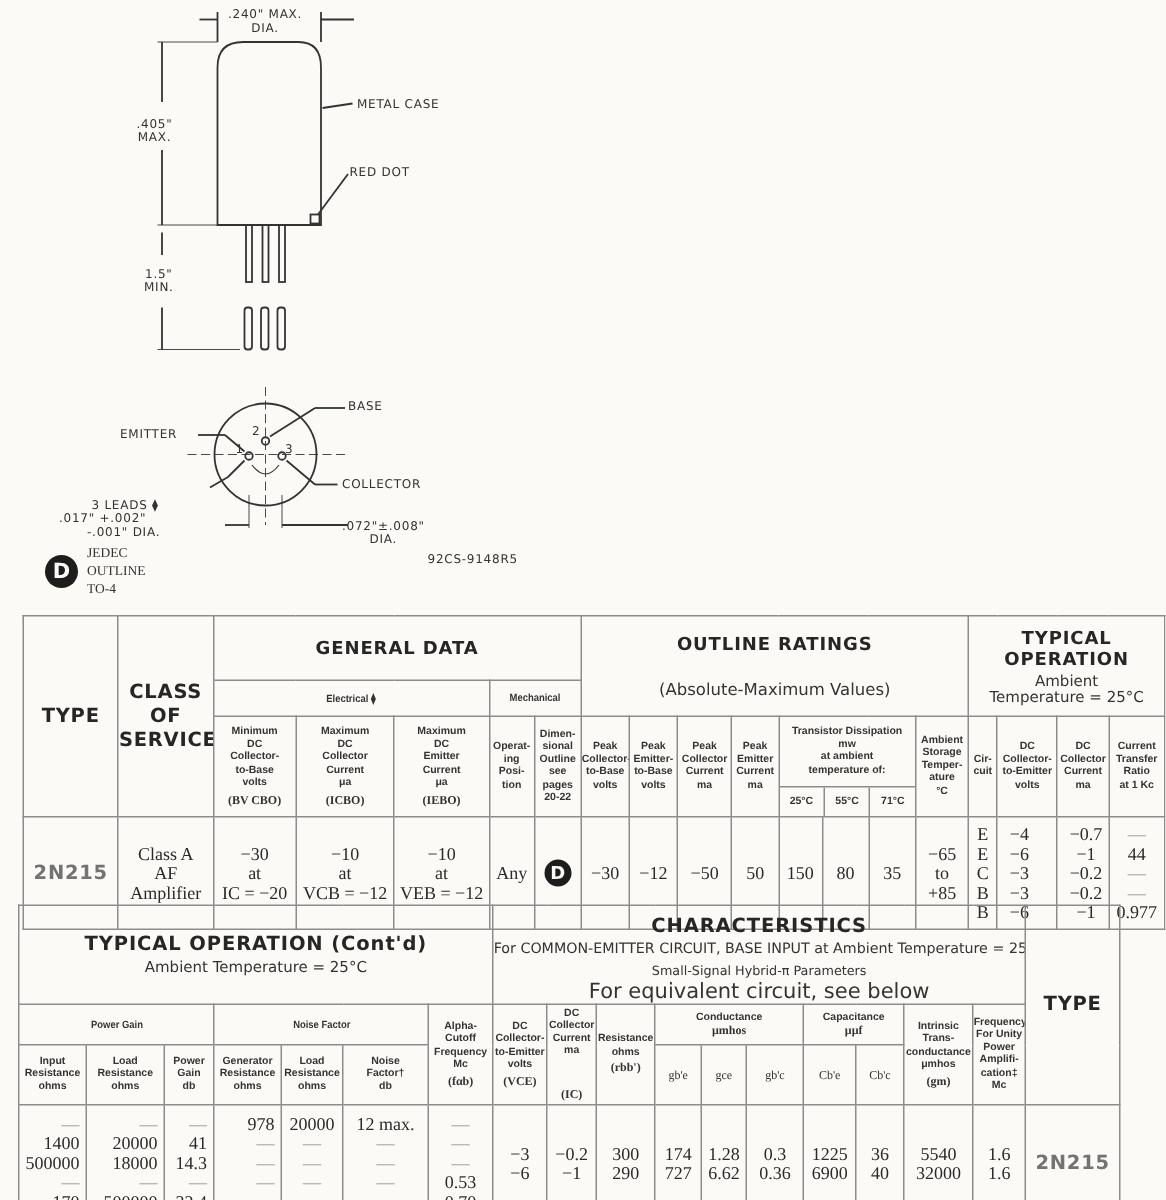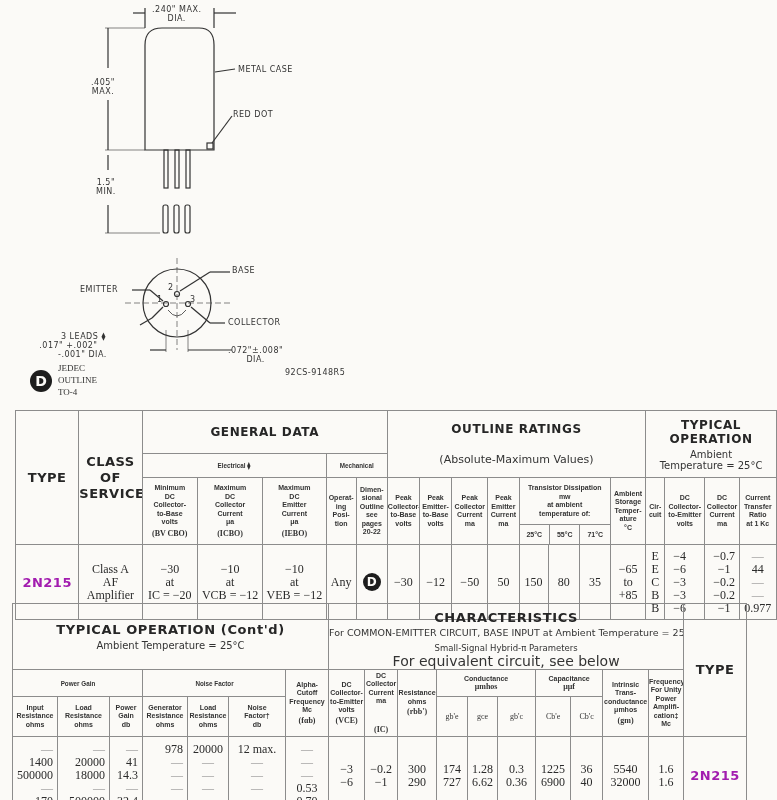--- a/index.html
+++ b/index.html
@@ -21,21 +21,21 @@
 
   table { border-collapse:collapse; position:absolute; table-layout:fixed; }
   td { border:1px solid #8c8c8c; padding:0; text-align:center; vertical-align:middle; overflow:hidden; }
   .t-big { font-family:"DejaVu Sans", sans-serif; font-weight:bold; font-size:13px; letter-spacing:0.5px; color:#262626; line-height:16px; }
   .t-sec { font-family:"DejaVu Sans", sans-serif; font-weight:bold; font-size:12px; letter-spacing:0.6px; color:#262626; }
   .t-sub { font-family:"DejaVu Sans", sans-serif; font-size:10px; color:#333; }
   .t-grp { font-family:"Liberation Sans", sans-serif; font-weight:bold; font-size:7px; color:#333; transform:scaleX(0.9); }
   .t-hdr { font-family:"Liberation Sans", sans-serif; font-weight:bold; font-size:7px; line-height:8.5px; color:#333; }
   .t-sym { font-family:"Liberation Serif", serif; font-size:8px; color:#333; }
   .t-val { font-family:"Liberation Serif", serif; font-size:12px; line-height:13px; color:#2a2a2a; }
-  .t-type { font-family:"DejaVu Sans", sans-serif; font-weight:bold; font-size:13px; letter-spacing:0.5px; color:#a21caf; }
+  .t-type { font-family:"DejaVu Sans", sans-serif; font-weight:bold; font-size:13px; letter-spacing:0.5px; color:#737373; }
   .multi div { white-space:nowrap; }
   .valcol { display:flex; flex-direction:column; }
   .valcol span { display:block; height:13px; line-height:13px; }
   .r { text-align:right; padding-right:4px; }
   .dash { color:#999; }
 </style>
 </head>
 <body>
 
 <div class="drawing">

